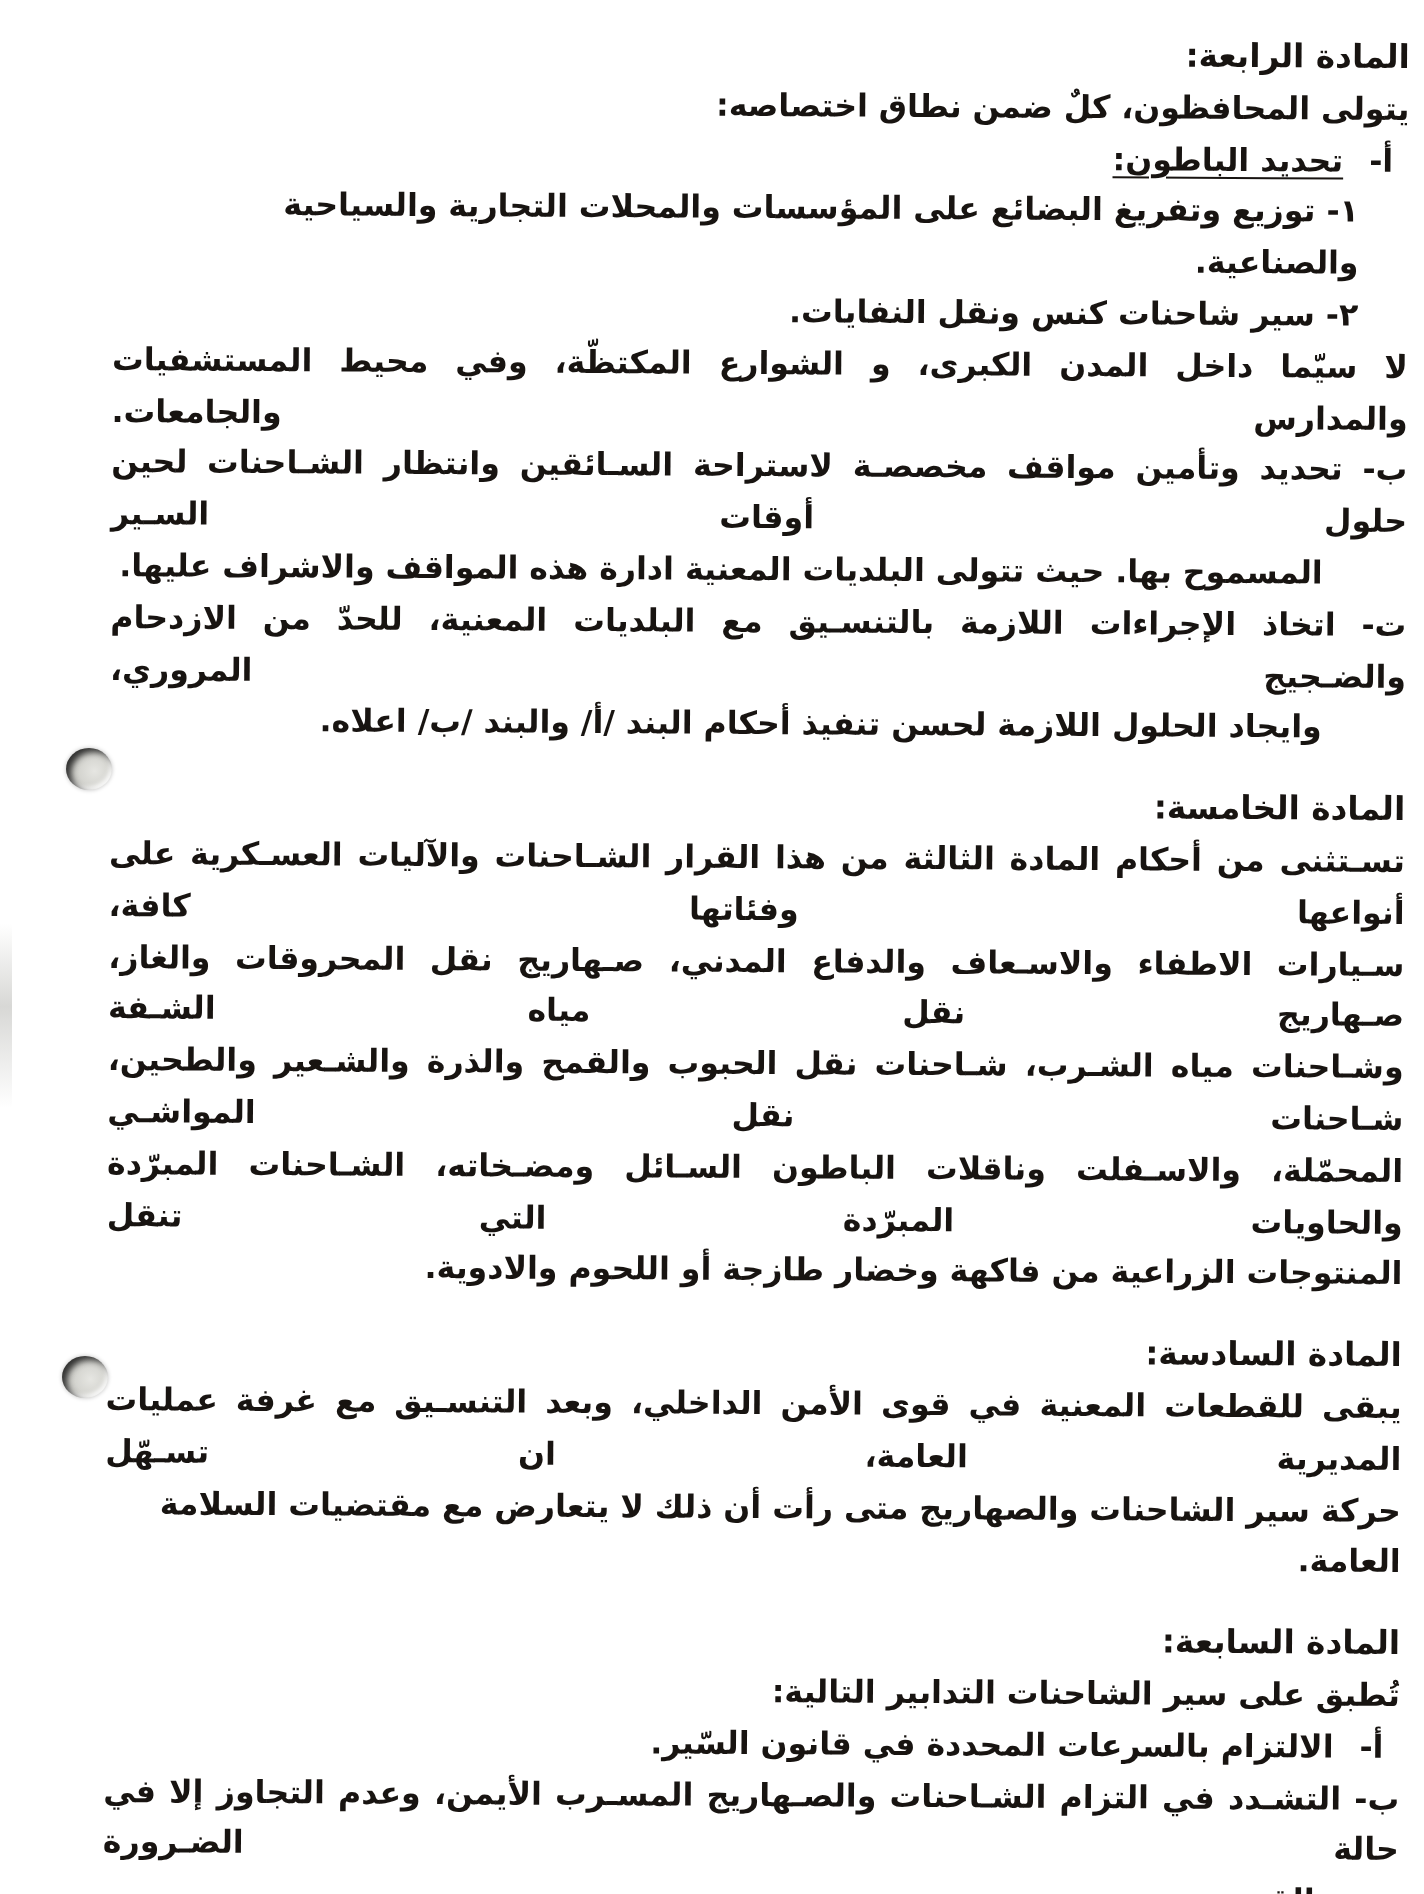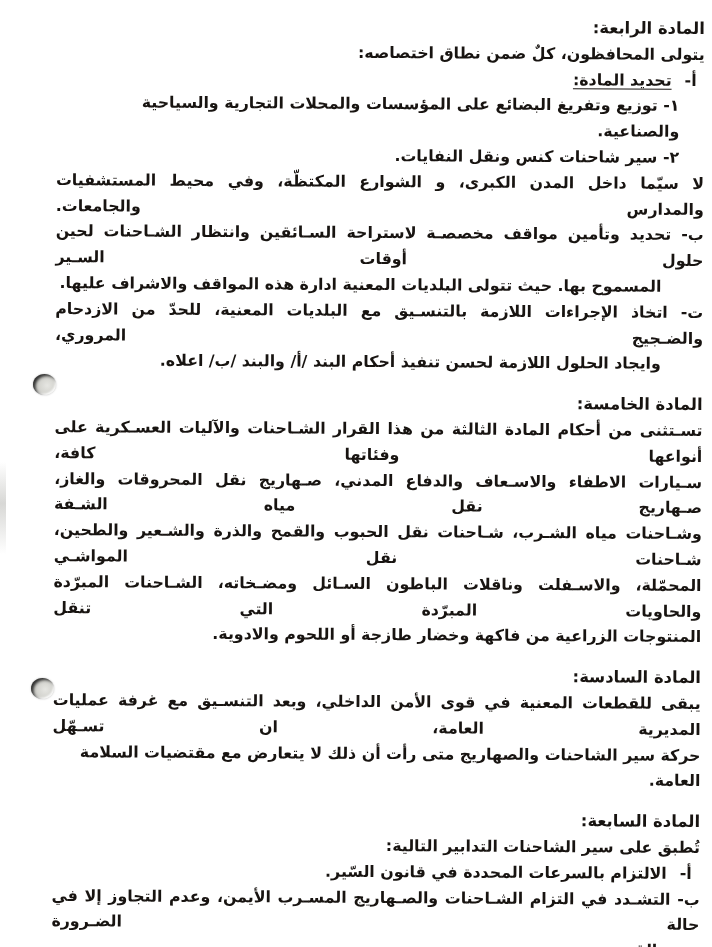--- a/index.html
+++ b/index.html
@@ -42,21 +42,21 @@
 <body>
 
 <div class="page">
   <div class="punch punch-top"></div>
   <div class="punch punch-bottom"></div>
   <div class="smudge"></div>
   <div class="doc" dir="rtl" lang="ar">
       <div class="sec">
         <div class="h">المادة الرابعة:</div>
         <div class="ln">يتولى المحافظون، كلٌ ضمن نطاق اختصاصه:</div>
-        <div class="ln ind-a"><span class="mk">أ-</span><span class="tx u">تحديد المادة:</span></div>
+        <div class="ln ind-a"><span class="mk">أ-</span><span class="tx u">تحديد الباطون:</span></div>
         <div class="ln ind-n">١- توزيع وتفريغ البضائع على المؤسسات والمحلات التجارية والسياحية والصناعية.</div>
         <div class="ln ind-n">٢- سير شاحنات كنس ونقل النفايات.</div>
         <div class="ln full">لا سيّما داخل المدن الكبرى، و الشوارع المكتظّة، وفي محيط المستشفيات والمدارس والجامعات.</div>
         <div class="ln full">ب- تحديد وتأمين مواقف مخصصـة لاستراحة السـائقين وانتظار الشـاحنات لحين حلول أوقات السـير</div>
         <div class="ln cont">المسموح بها. حيث تتولى البلديات المعنية ادارة هذه المواقف والاشراف عليها.</div>
         <div class="ln full">ت- اتخاذ الإجراءات اللازمة بالتنسـيق مع البلديات المعنية، للحدّ من الازدحام والضـجيج المروري،</div>
         <div class="ln cont">وايجاد الحلول اللازمة لحسن تنفيذ أحكام البند /أ/ والبند /ب/ اعلاه.</div>
       </div>
       <div class="sec">
         <div class="h">المادة الخامسة:</div>

